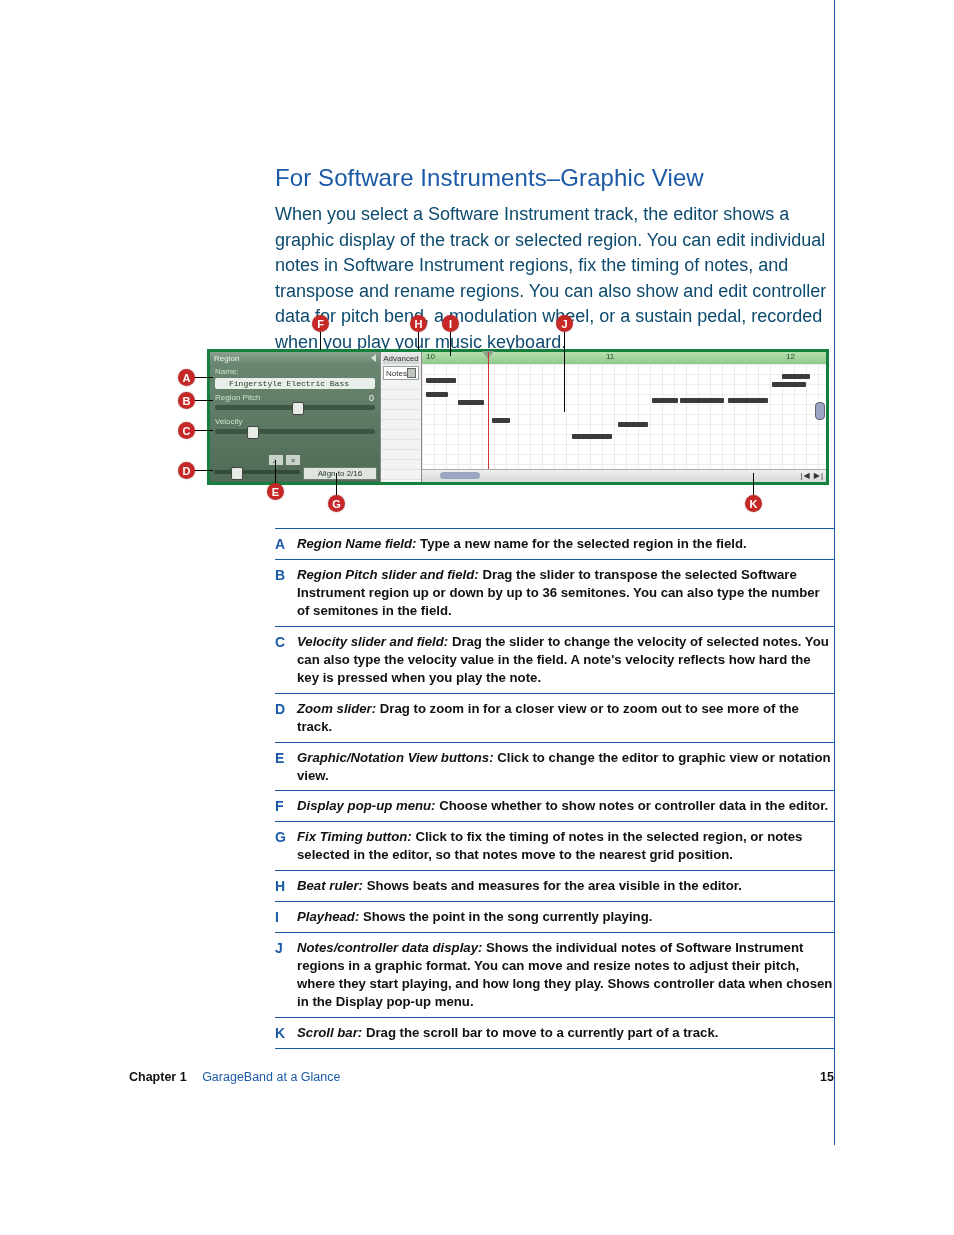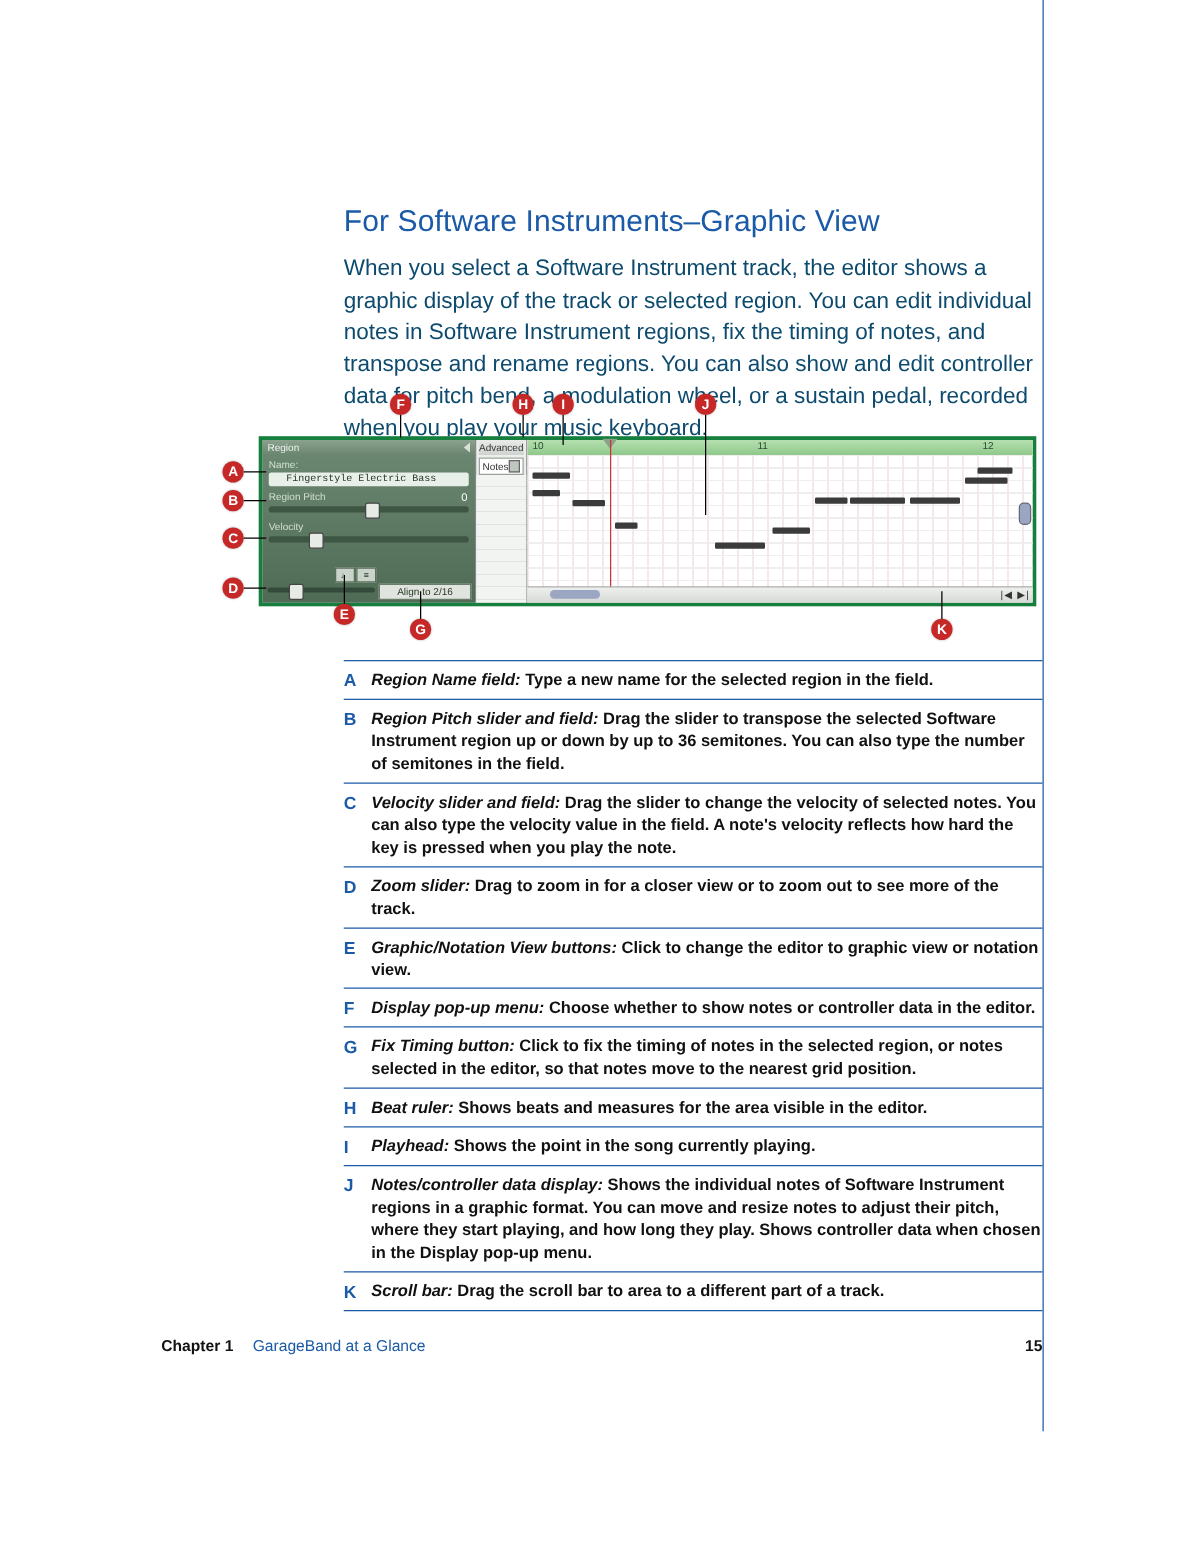--- a/index.html
+++ b/index.html
@@ -328,21 +328,21 @@
       <div class="item">
         <div class="letter">I</div>
         <div class="desc"><span class="term">Playhead:</span><span> Shows the point in the song currently playing.</span></div>
       </div>
       <div class="item">
         <div class="letter">J</div>
         <div class="desc"><span class="term">Notes/controller data display:</span><span> Shows the individual notes of Software Instrument regions in a graphic format. You can move and resize notes to adjust their pitch, where they start playing, and how long they play. Shows controller data when chosen in the Display pop-up menu.</span></div>
       </div>
       <div class="item">
         <div class="letter">K</div>
-        <div class="desc"><span class="term">Scroll bar:</span><span> Drag the scroll bar to area to a different part of a track.</span></div>
+        <div class="desc"><span class="term">Scroll bar:</span><span> Drag the scroll bar to move to a currently part of a track.</span></div>
       </div>
     </div>
 
   <div class="footer">
     <div class="left">
       <b>Chapter 1</b>
       <span class="blue">GarageBand at a Glance</span>
     </div>
     <div class="right">15</div>
   </div>

